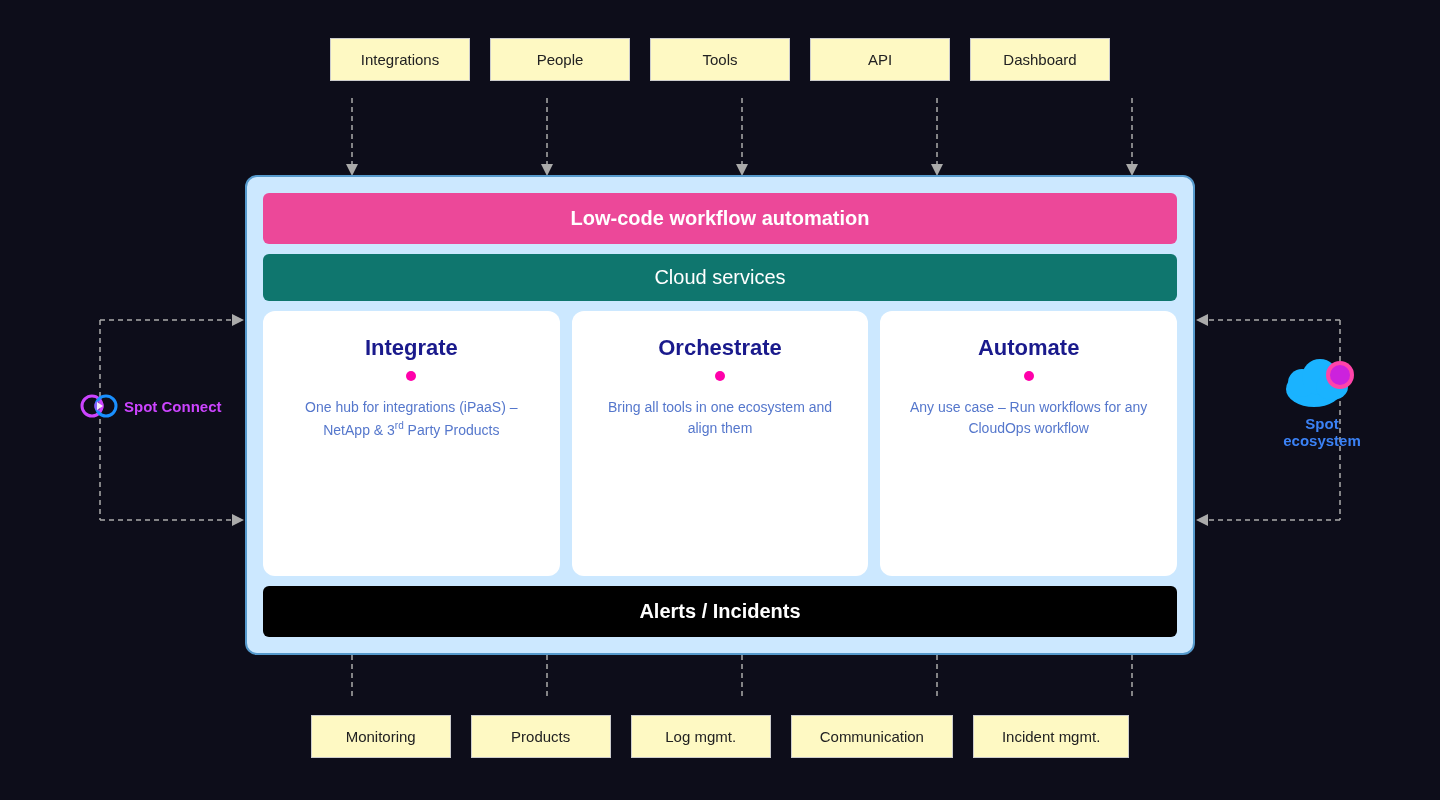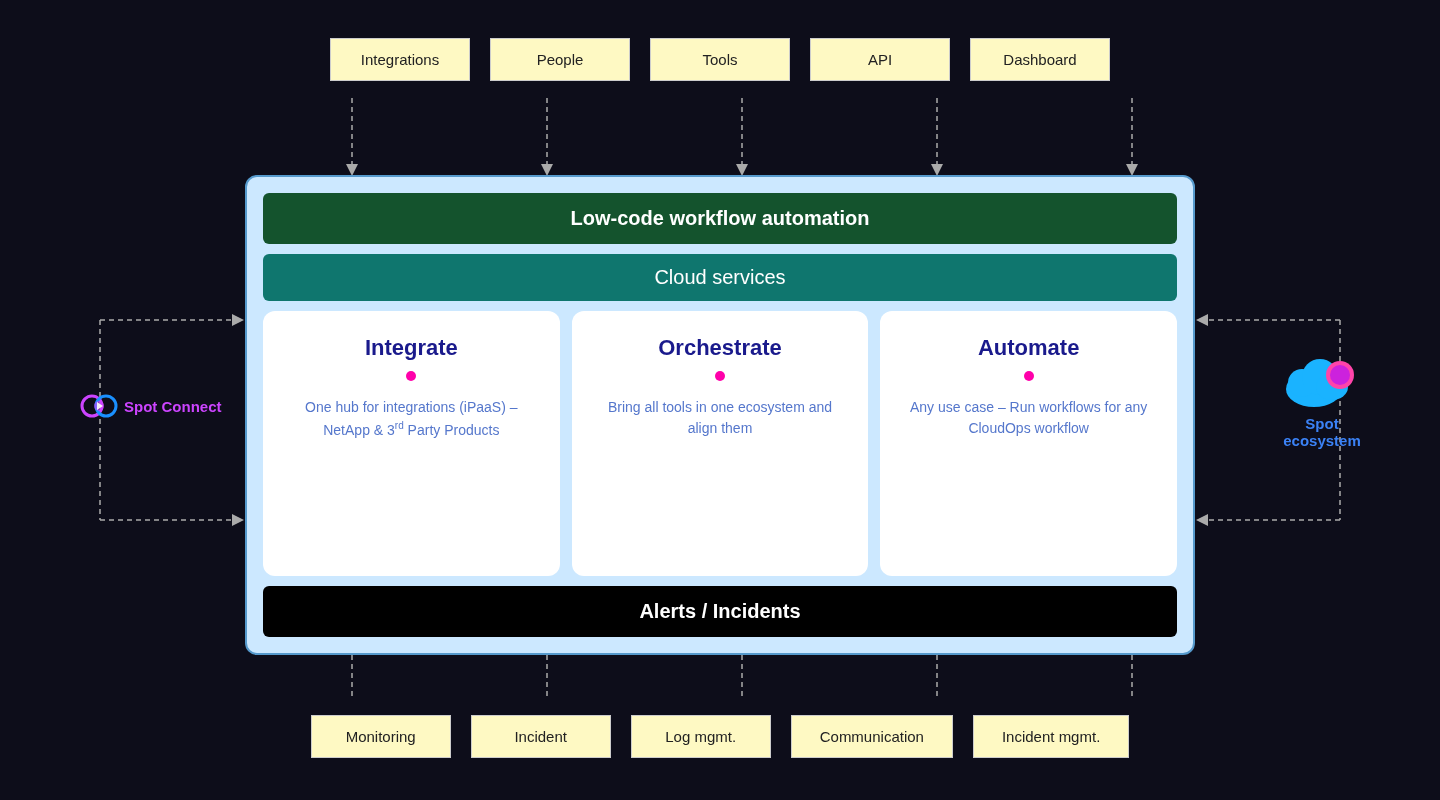--- a/index.html
+++ b/index.html
@@ -56,21 +56,21 @@
       border: 2px solid #5599cc;
       border-radius: 12px;
       padding: 16px;
       display: flex;
       flex-direction: column;
       gap: 10px;
     }
 
     
     .workflow-bar {
-      background: #14532d;
+      background: #ec4899;
       border-radius: 6px;
       padding: 14px;
       text-align: center;
       color: white;
       font-size: 20px;
       font-weight: 600;
     }
 
     
     .cloud-bar {
@@ -286,21 +286,21 @@
         <div class="card-dot"></div>
         <div class="card-text">Any use case – Run workflows for any CloudOps workflow</div>
       </div>
     </div>
 
     <div class="alerts-bar">Alerts / Incidents</div>
   </div>
 
   <div class="bottom-labels">
     <div class="label-box">Monitoring</div>
-    <div class="label-box">Incident</div>
+    <div class="label-box">Products</div>
     <div class="label-box">Log mgmt.</div>
     <div class="label-box">Communication</div>
     <div class="label-box">Incident mgmt.</div>
   </div>
 
   <div class="spot-connect" style="top: 390px; left: 10px;">
     <div class="spot-connect-logo">
 
       <svg width="38" height="38" viewBox="0 0 38 38">
         <circle cx="12" cy="19" r="10" fill="none" stroke="#cc44ff" stroke-width="3"></circle>

